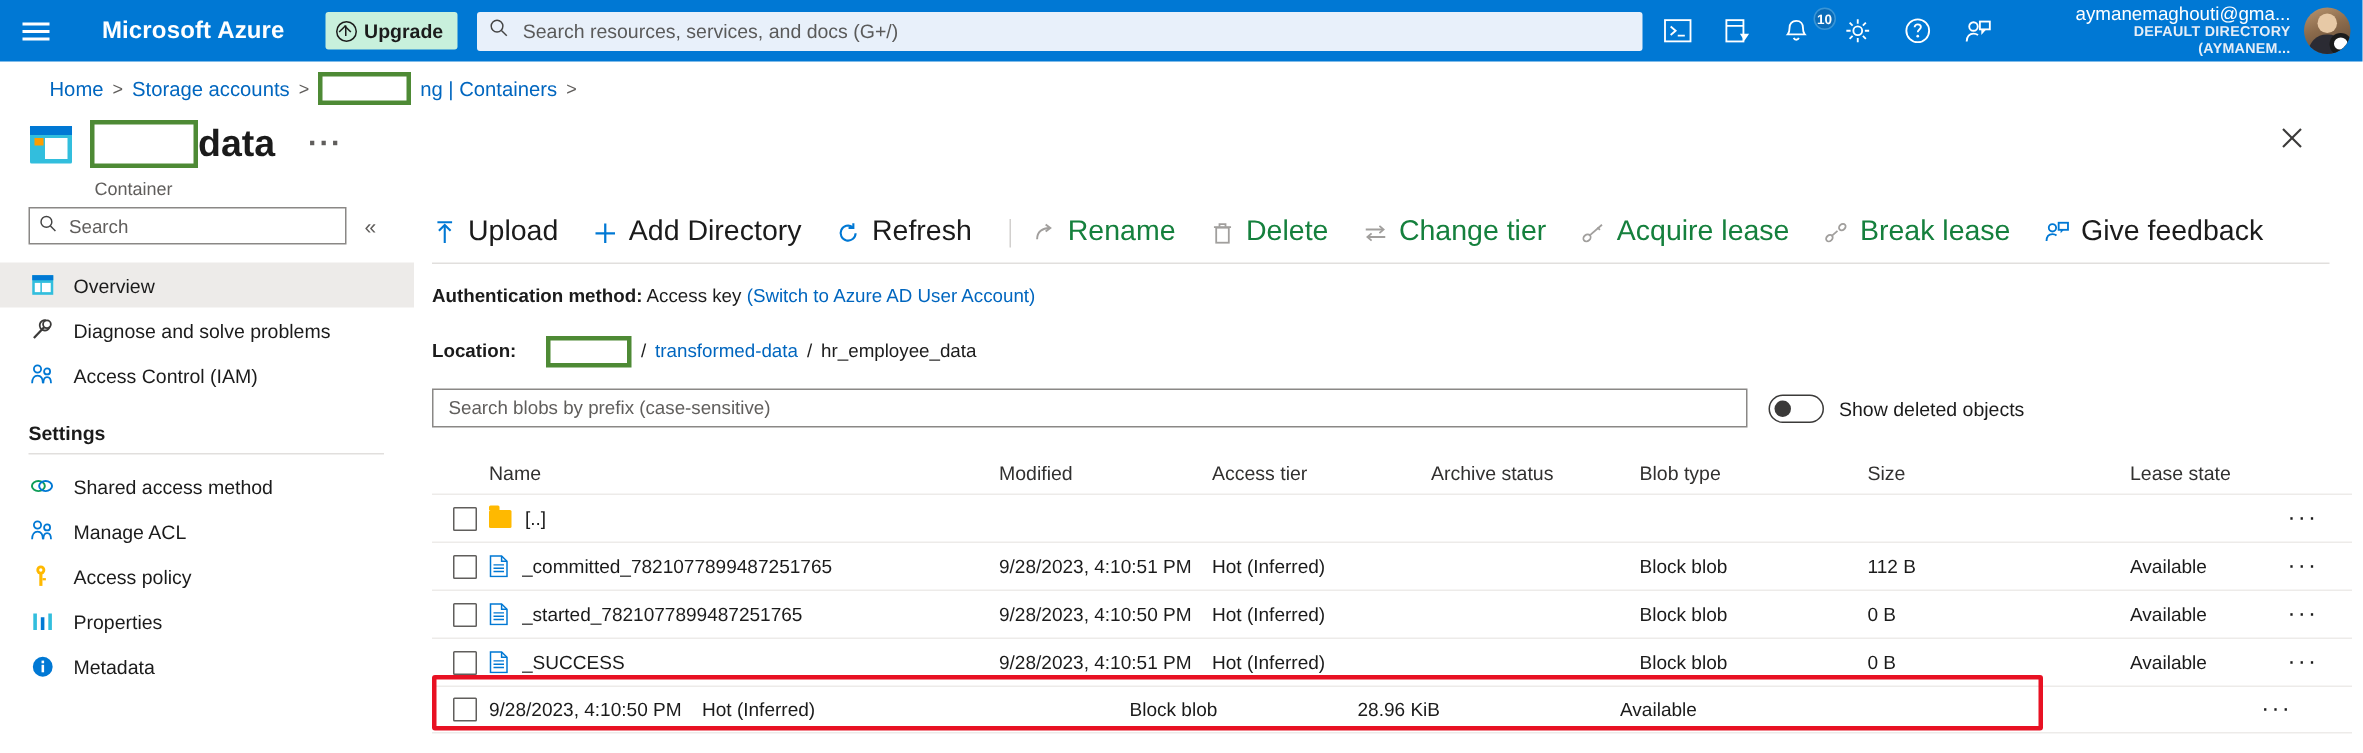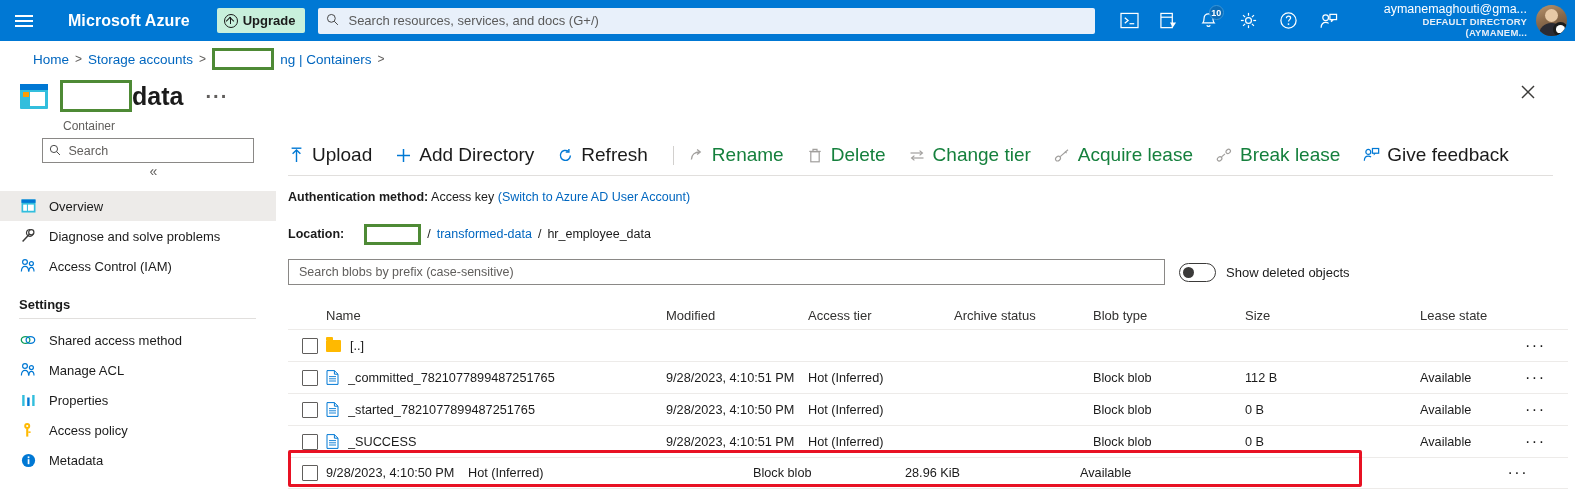--- a/index.html
+++ b/index.html
@@ -71,21 +71,21 @@
     font-size: 13px; color: #323130; width: 100%;
   }
   .searchbox input::placeholder { color: #5a5a5a; opacity: 1; }
 
   .top-icons {
     margin-left: 14px;
     display: flex; align-items: center; height: 41px;
   }
   .ticon {
     width: 40px; height: 41px;
-    display: flex; align-items: center; justify-content: center;
+    display: flex; align-items: center; justify-content: flex-start;
     cursor: pointer; position: relative;
   }
   .badge {
     position: absolute; top: 5px; right: 5px;
     min-width: 15px; height: 15px; border-radius: 50%;
     background: #0b6cb8; color: #fff;
     font-size: 9px; font-weight: bold;
     display: flex; align-items: center; justify-content: center;
     border: 1px solid #3a95d6; padding: 0 1px;
   }
@@ -183,21 +183,21 @@
     width: 22px; height: 22px; cursor: pointer;
     color: #3b3a39;
   }
 
   
   .leftnav {
     position: absolute; top: 138px; left: 0;
     width: 276px; height: 364px;
   }
   .nav-search-row {
-    display: flex; align-items: center; padding: 0 0 0 19px; flex-direction: column;
+    display: flex; align-items: center; padding: 0 0 0 19px;
   }
   .nav-search {
     width: 212px; height: 25px;
     border: 1px solid #8a8886; background:#fff;
     display: flex; align-items: center; padding: 0 6px;
     cursor: text;
   }
   .nav-search .mag { margin-right: 6px; flex: 0 0 auto; }
   .nav-search input {
     border:0; outline:none; background:transparent; width:100%;
@@ -533,38 +533,38 @@
             <circle cx="5" cy="4" r="2.4" fill="none" stroke="#0078d4" stroke-width="1.2"></circle>
             <path d="M1.4 13.5 C1.4 10 3 8.4 5 8.4 C7 8.4 8.6 10 8.6 13.5" fill="none" stroke="#0078d4" stroke-width="1.2"></path>
             <circle cx="11.4" cy="5.6" r="2" fill="none" stroke="#0078d4" stroke-width="1.2"></circle>
             <path d="M8.9 13.5 C8.9 10.6 10 9.4 11.4 9.4 C12.9 9.4 14 10.6 14 13.5" fill="none" stroke="#0078d4" stroke-width="1.2"></path>
           </svg>
       </span>
       <span>Manage ACL</span>
     </div>
     <div class="nav-item">
       <span class="ico">
-        <svg width="15" height="15" viewBox="0 0 15 15">
-            <rect x="1.2" y="2" width="2.4" height="11" fill="#32bedd"></rect>
-            <rect x="6.2" y="4.5" width="2.4" height="8.5" fill="#0078d4"></rect>
-            <rect x="11.2" y="2" width="2.4" height="11" fill="#32bedd"></rect>
-          </svg>
-      </span>
-      <span>Properties</span>
-    </div>
-    <div class="nav-item">
-      <span class="ico">
         <svg width="14" height="16" viewBox="0 0 14 16">
             <circle cx="6.2" cy="4" r="3" fill="#ffb900"></circle>
             <circle cx="6.2" cy="4" r="1.1" fill="#fff"></circle>
             <rect x="5.2" y="6.6" width="2.1" height="8" fill="#ffb900"></rect>
             <rect x="7.3" y="9.4" width="2.3" height="1.5" fill="#ffb900"></rect>
           </svg>
       </span>
       <span>Access policy</span>
+    </div>
+    <div class="nav-item">
+      <span class="ico">
+        <svg width="15" height="15" viewBox="0 0 15 15">
+            <rect x="1.2" y="2" width="2.4" height="11" fill="#32bedd"></rect>
+            <rect x="6.2" y="4.5" width="2.4" height="8.5" fill="#0078d4"></rect>
+            <rect x="11.2" y="2" width="2.4" height="11" fill="#32bedd"></rect>
+          </svg>
+      </span>
+      <span>Properties</span>
     </div>
     <div class="nav-item">
       <span class="ico">
         <svg width="15" height="15" viewBox="0 0 15 15">
             <circle cx="7.5" cy="7.5" r="6.6" fill="#0078d4"></circle>
             <rect x="6.7" y="6.2" width="1.7" height="5" fill="#fff"></rect>
             <rect x="6.7" y="3.4" width="1.7" height="1.8" fill="#fff"></rect>
           </svg>
       </span>
       <span>Metadata</span>

